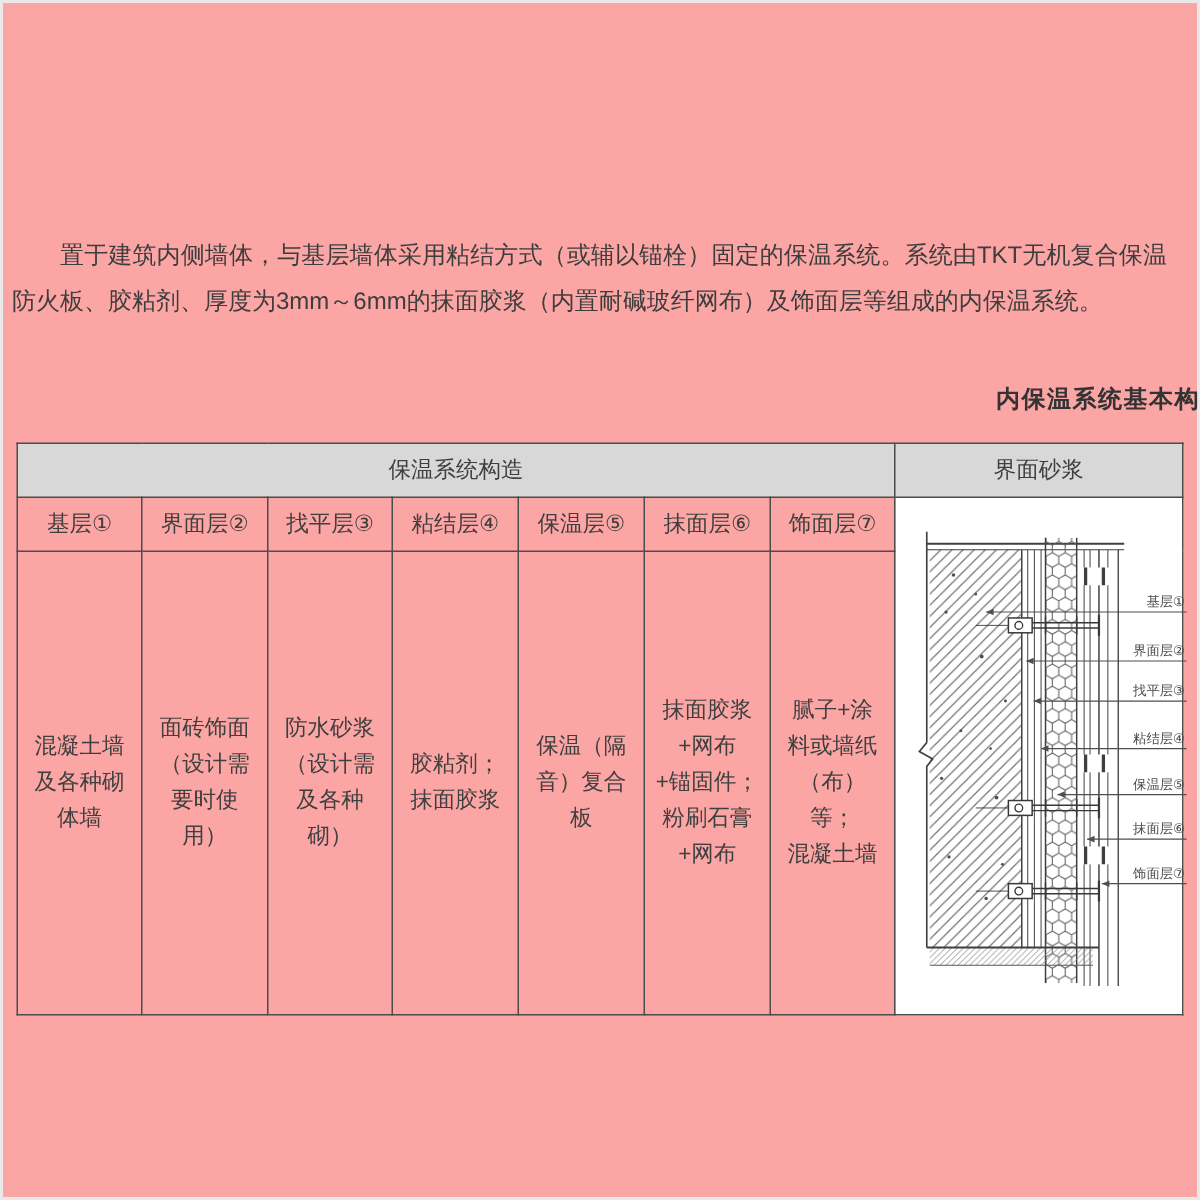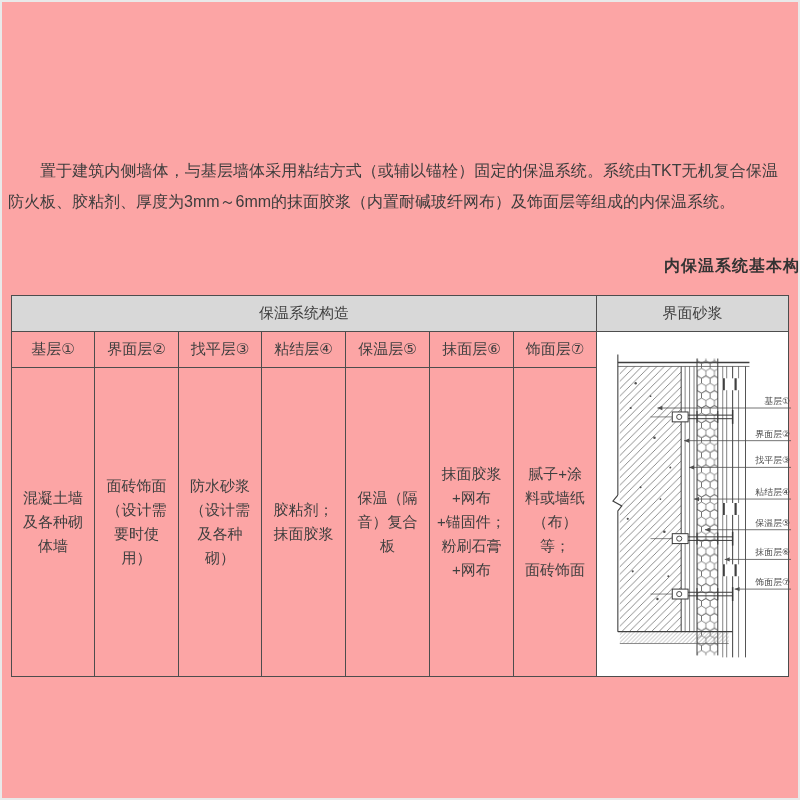--- a/index.html
+++ b/index.html
@@ -226,18 +226,18 @@
 音）复合
 板</td>
       <td>抹面胶浆
 +网布
 +锚固件；
 粉刷石膏
 +网布</td>
       <td>腻子+涂
 料或墙纸
 （布）等；
-面砖饰面</td>
+混凝土墙</td>
     </tr>
   </tbody>
     </table>
 
 </div>
 
 </body></html>

